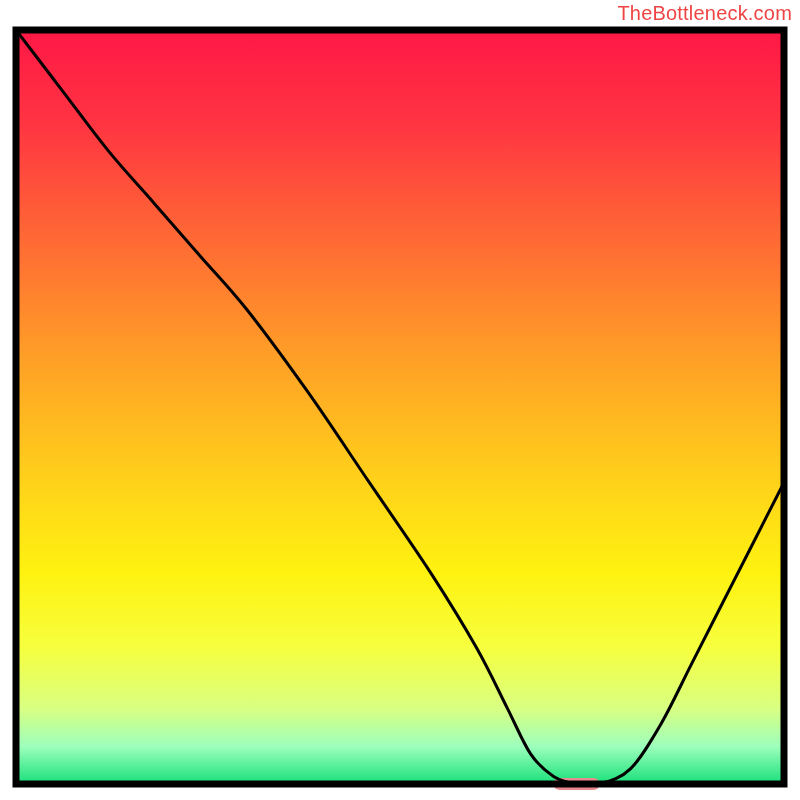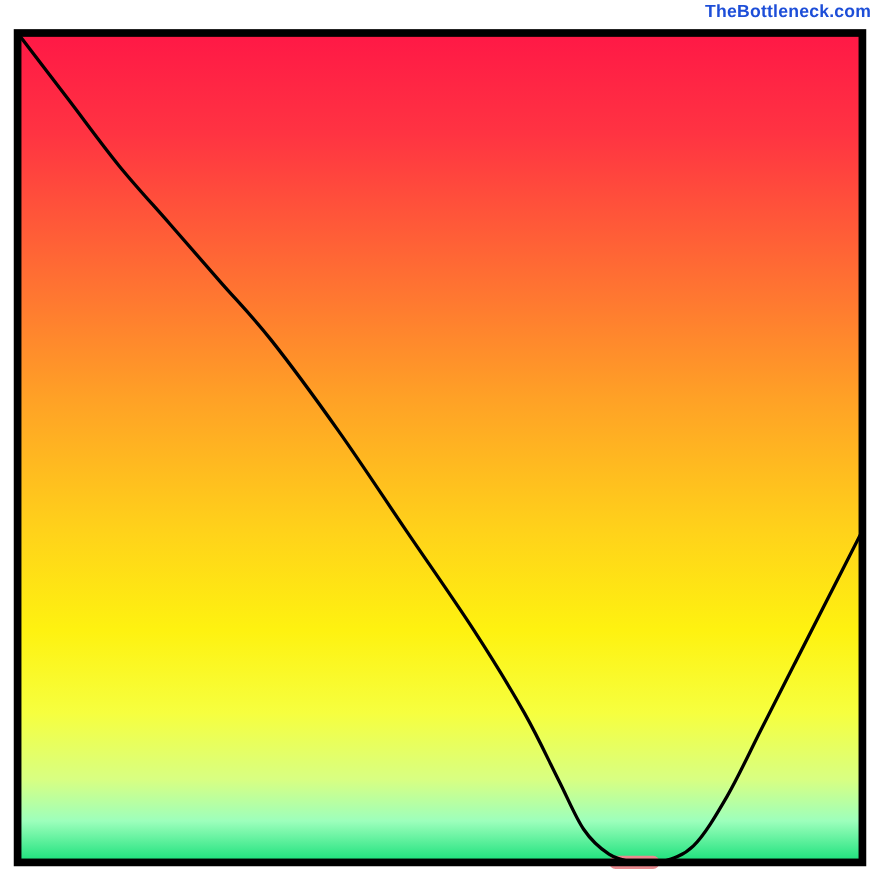--- a/index.html
+++ b/index.html
@@ -8,23 +8,23 @@
     width: 800px;
     height: 800px;
     overflow: hidden;
     background: #ffffff;
     font-family: Arial, Helvetica, sans-serif;
   }
   .attribution {
     position: absolute;
     top: 2px;
     right: 8px;
-    color: #1d4ed8;
-    font-size: 16px;
-    font-weight: 700;
+    color: #ef4444;
+    font-size: 20px;
+    font-weight: 400;
     letter-spacing: 0.2px;
   }
   svg.chart {
     display: block;
   }
 </style>
 </head>
 <body>
 
 <div class="attribution">TheBottleneck.com</div>

